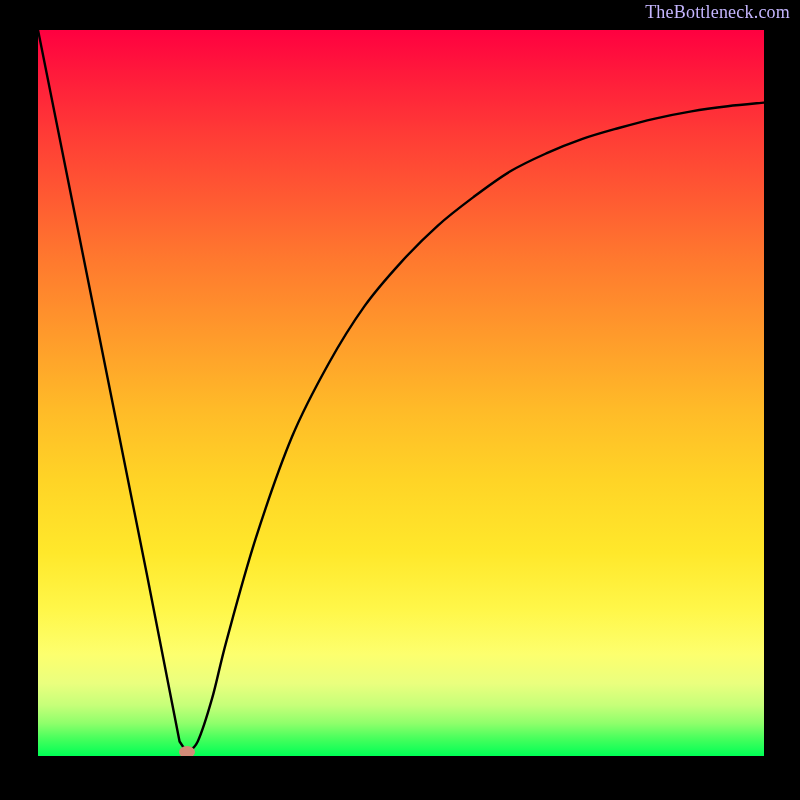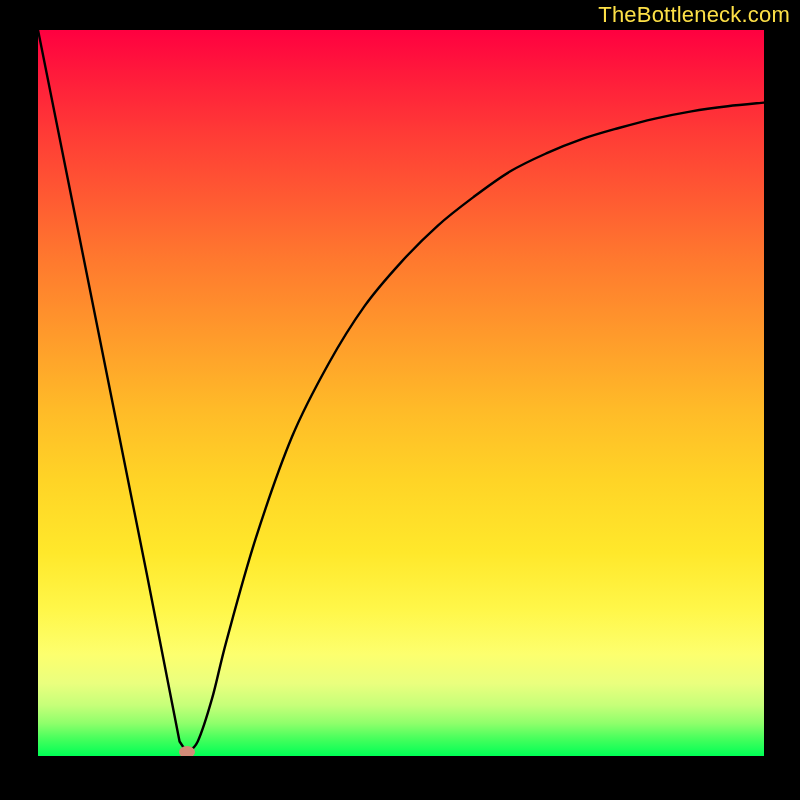--- a/index.html
+++ b/index.html
@@ -15,25 +15,26 @@
     position: relative;
     width: 800px;
     height: 800px;
     background: #000000;
     box-sizing: border-box;
   }
   .watermark {
     position: absolute;
     top: 2px;
     right: 10px;
-    color: #fde047;
-    font-size: 22px;
+    color: #c4b5fd;
+    font-size: 18px;
     font-weight: 500;
     letter-spacing: 0.2px;
     z-index: 10;
+    font-family: Liberation Serif, serif;
   }
   .plot-area {
     position: absolute;
     left: 38px;
     top: 30px;
     width: 726px;
     height: 726px;
     overflow: hidden;
   }
   .gradient-bg {

